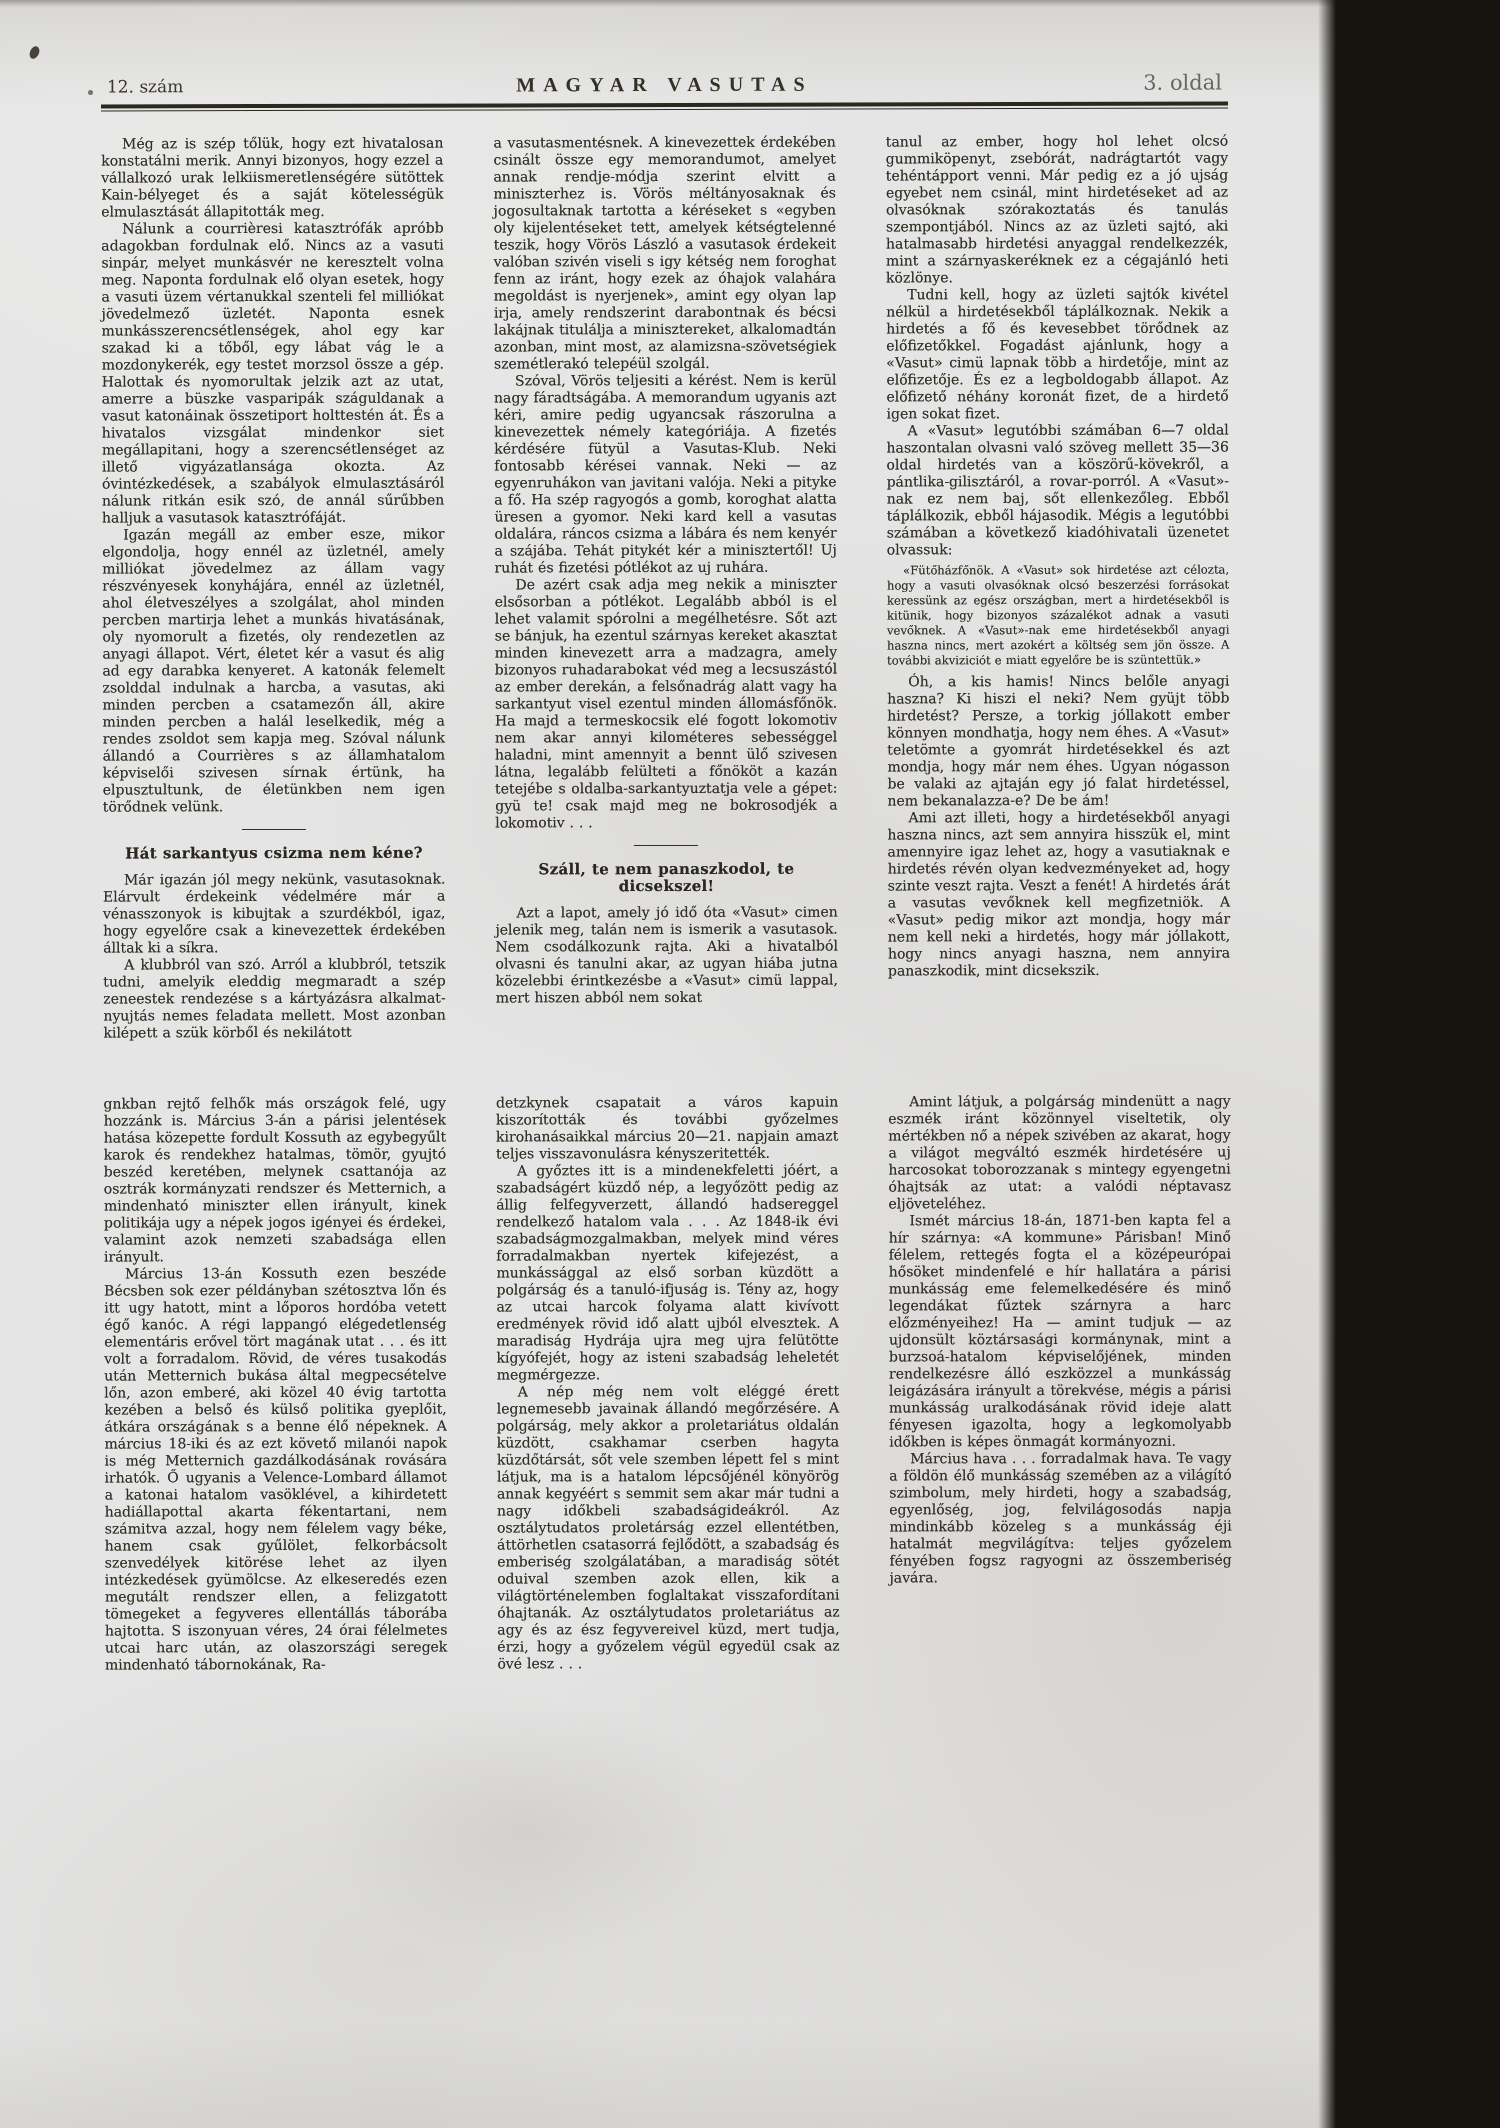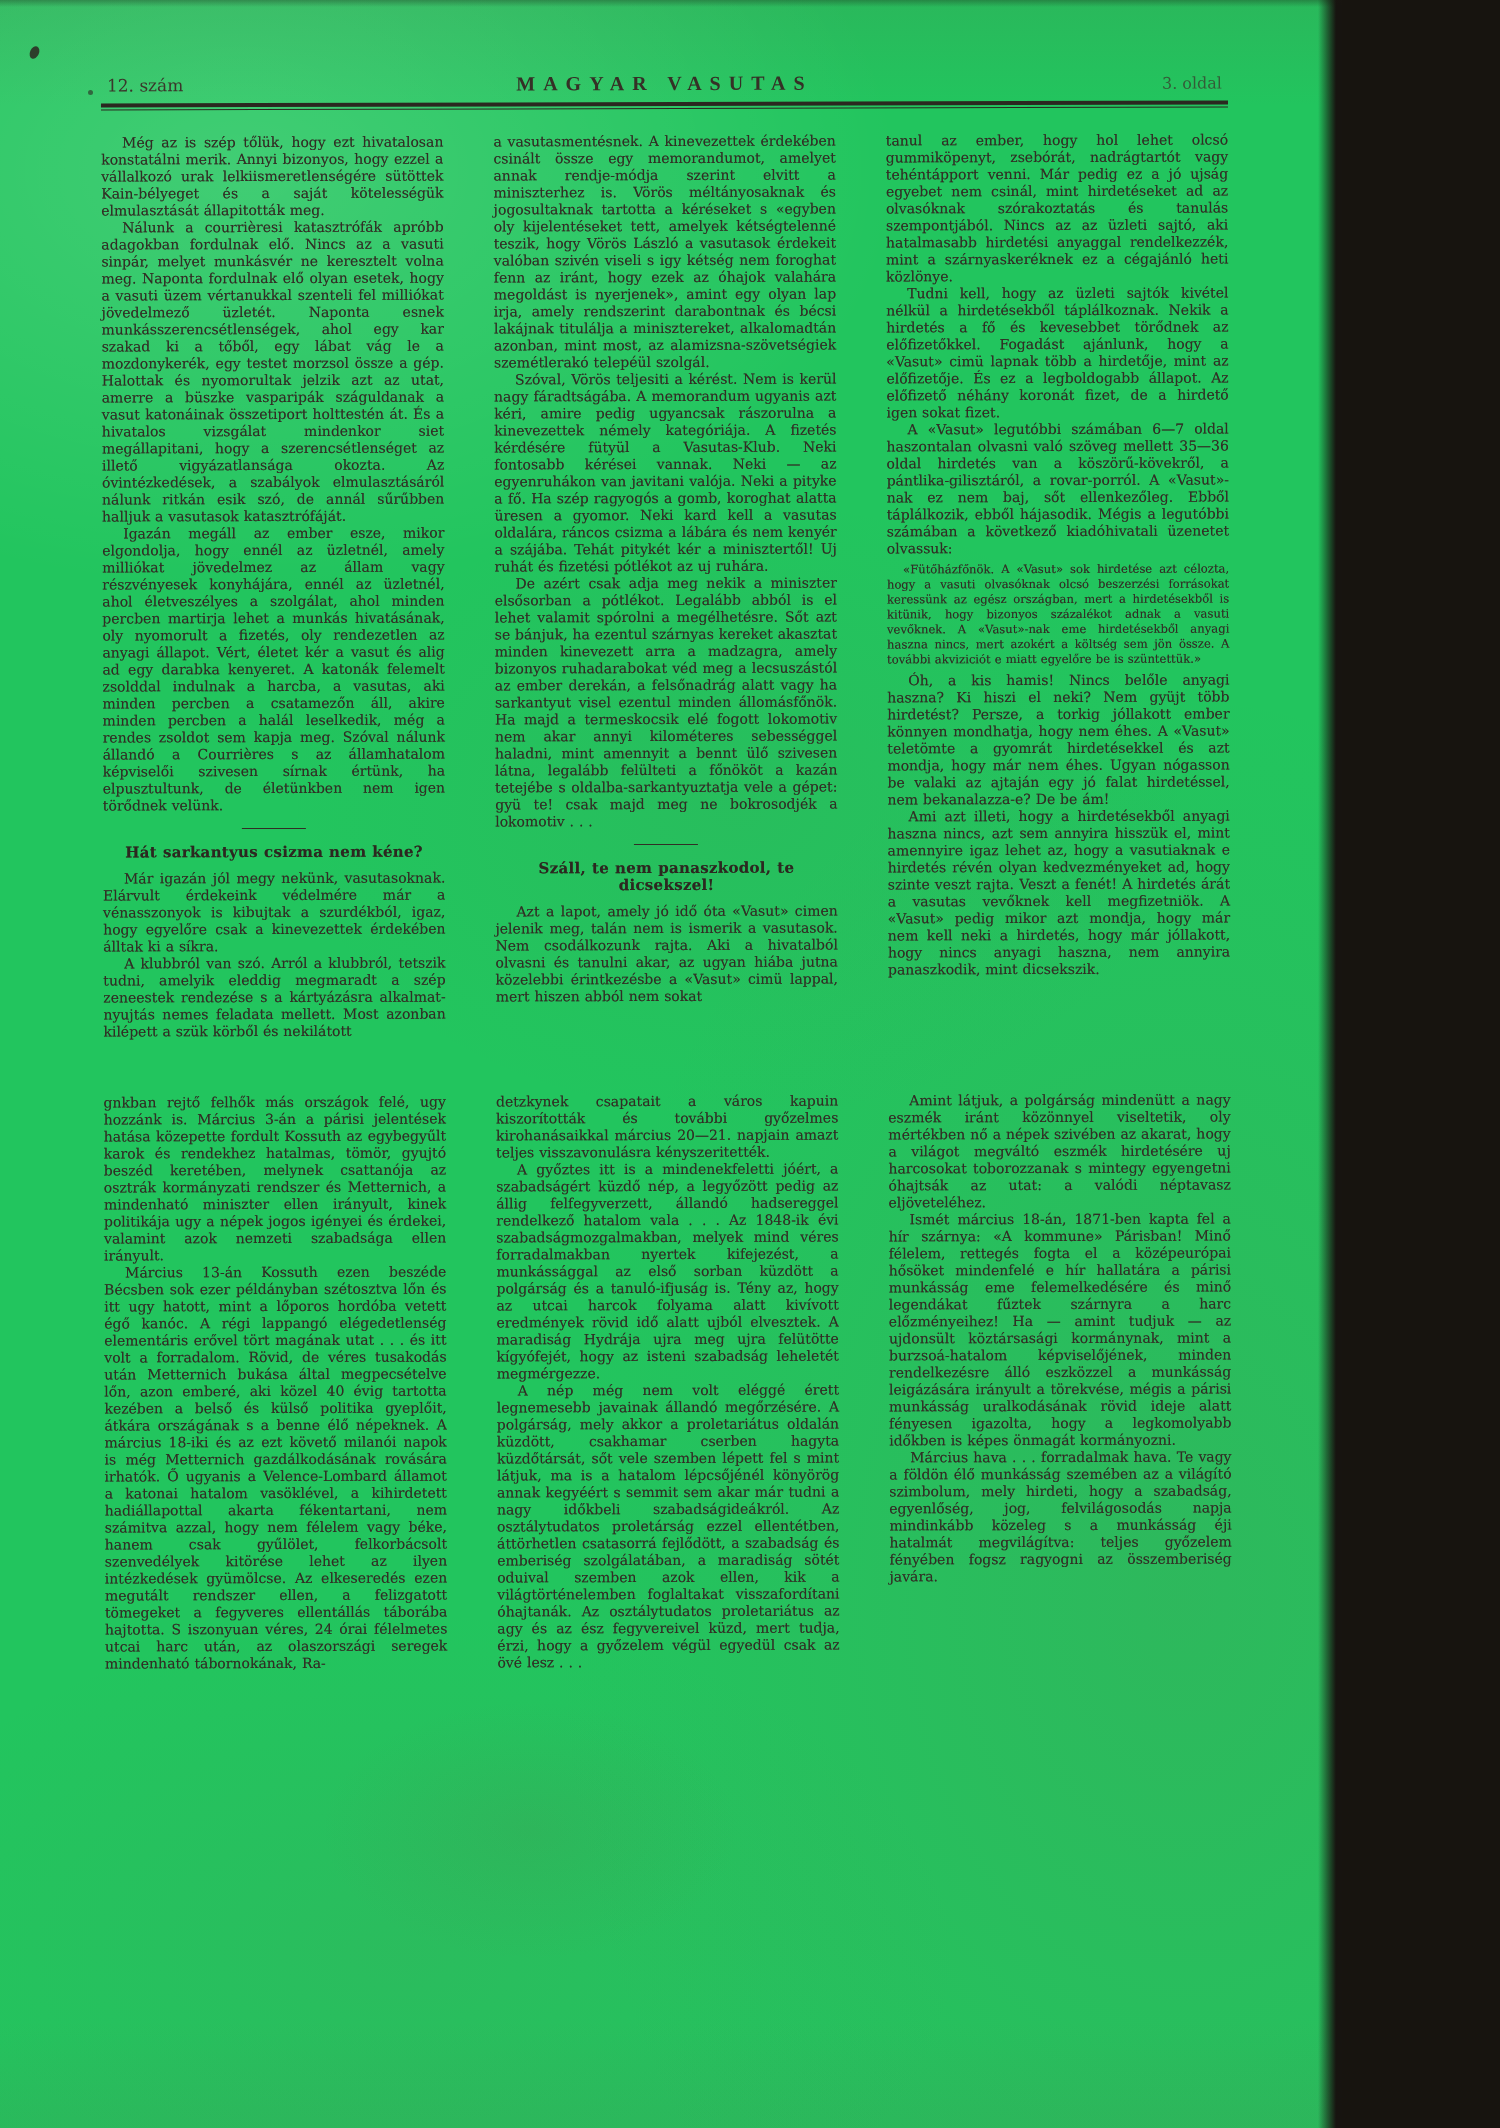--- a/index.html
+++ b/index.html
@@ -4,21 +4,21 @@
 <style>
   html, body { margin: 0; padding: 0; }
   body {
     width: 1500px; height: 2128px;
     background: #17140f;
     font-family: "DejaVu Serif", serif;
   }
   .page {
     position: relative;
     width: 1342px; height: 2128px;
-    background: #22c55e;
+    background: #e5e5e5;
     overflow: hidden;
     color: #302c24;
   }
   .paper-texture {
     position: absolute; inset: 0; pointer-events: none;
     background:
       radial-gradient(1100px 700px at 18% 8%, rgba(255,255,250,0.14), transparent 60%),
       radial-gradient(900px 1300px at 88% 75%, rgba(118,106,82,0.14), transparent 70%),
       radial-gradient(650px 450px at 55% 38%, rgba(110,100,78,0.08), transparent 70%),
       radial-gradient(800px 500px at 30% 92%, rgba(120,110,88,0.10), transparent 70%),
@@ -47,21 +47,21 @@
   .masthead {
     display: grid; grid-template-columns: 1fr auto 1fr; align-items: baseline;
     padding: 0 6px 7px 6px;
     color: #3b362b;
   }
   .masthead .issue { font-size: 17px; justify-self: start; }
   .masthead .title {
     font-size: 20px; font-weight: bold; letter-spacing: 8px;
     color: #353026; justify-self: center; font-family: Liberation Serif, serif;
   }
-  .masthead .pageno { font-size: 16px; justify-self: end; opacity: 0.72; }
+  .masthead .pageno { font-size: 21px; justify-self: end; opacity: 0.72; }
   .masthead-rule {
     height: 2px;
     border-top: 4px solid #2b2820;
     border-bottom: 1.5px solid #2b2820;
     margin-bottom: 24px;
   }
   .cols {
     display: flex; gap: 50px;
     font-size: 14px; line-height: 17px;
     text-align: justify;

